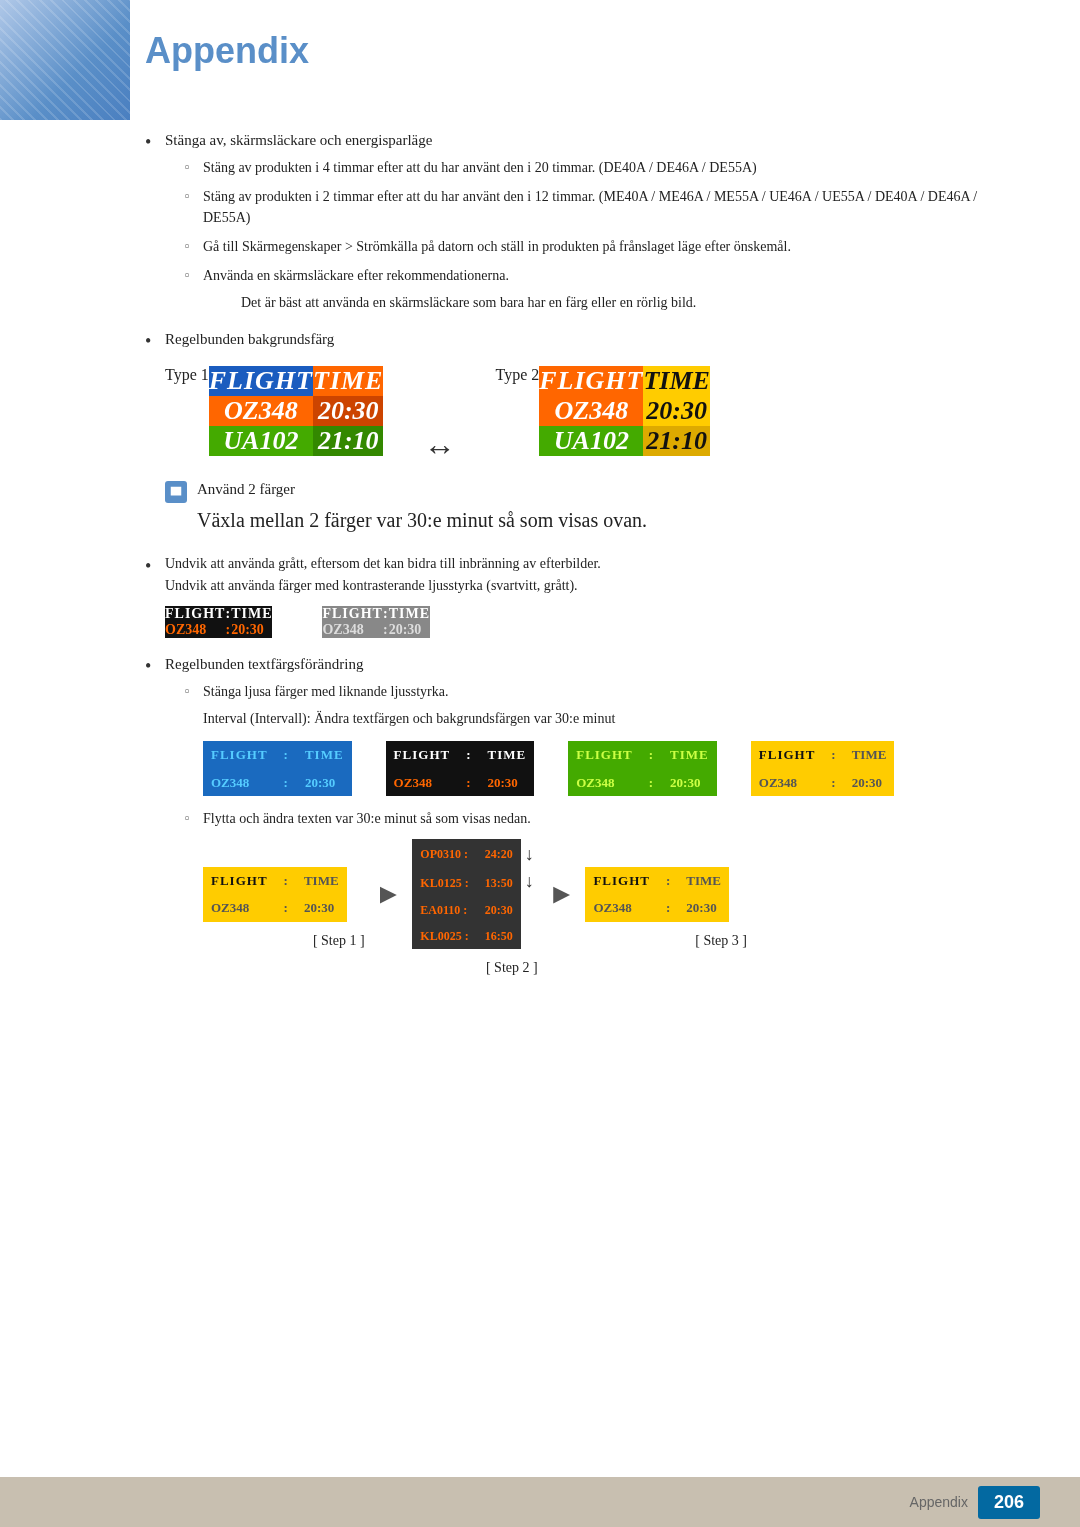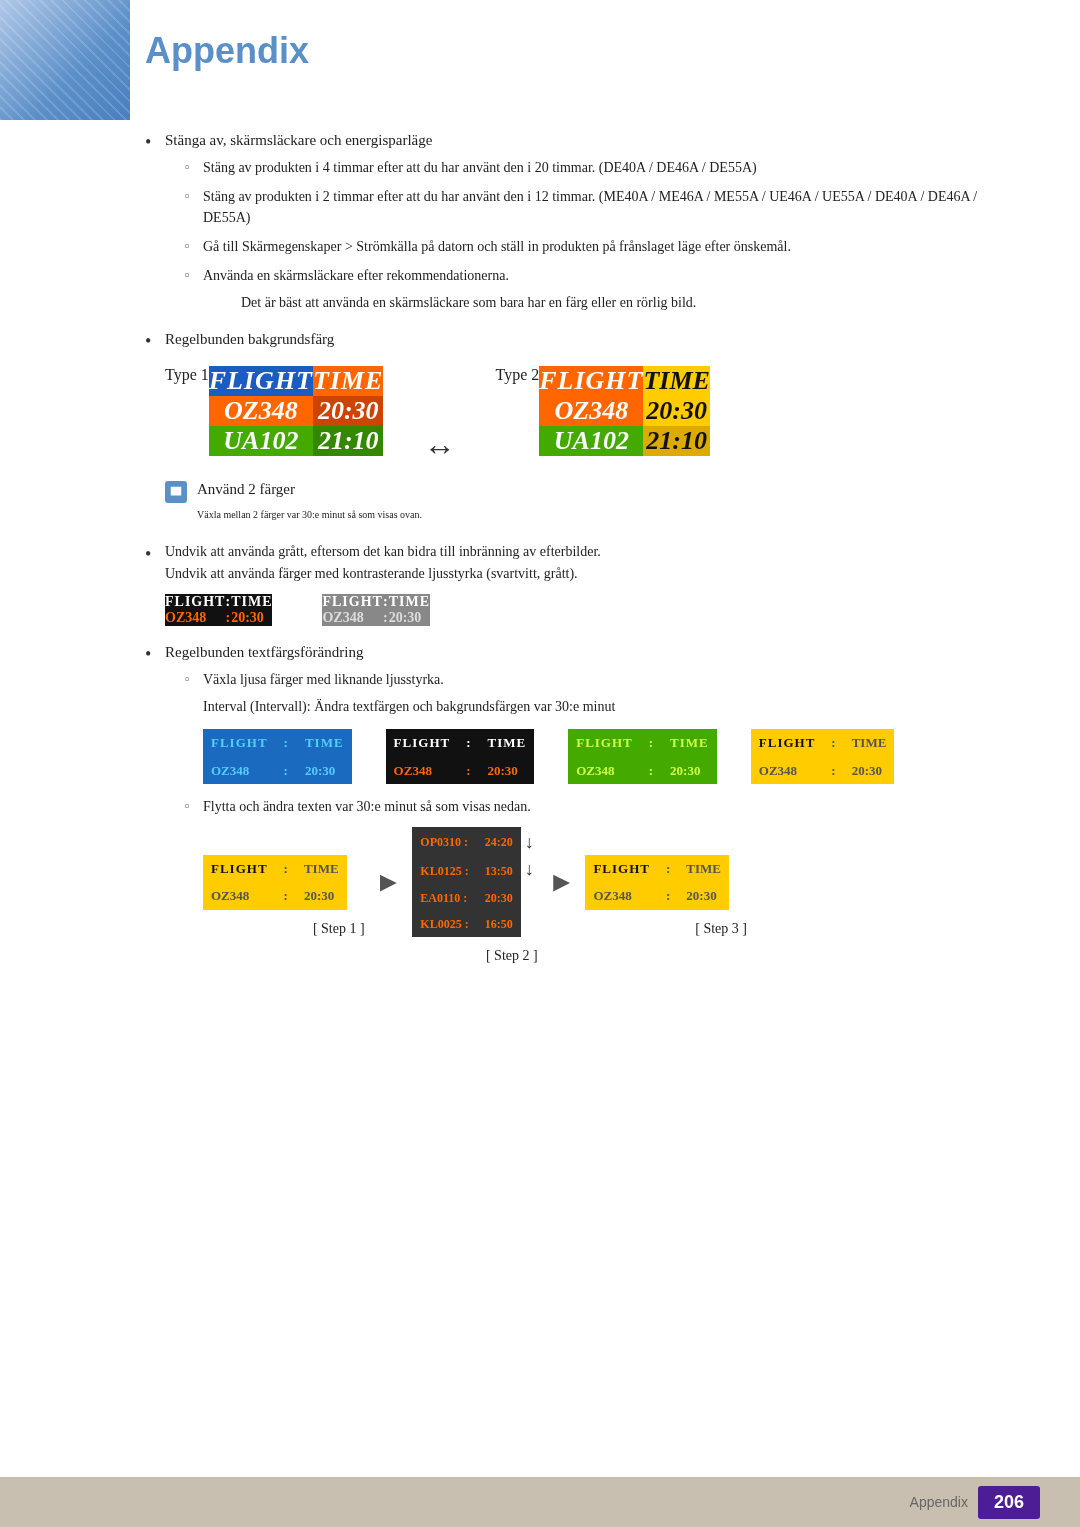--- a/index.html
+++ b/index.html
@@ -345,21 +345,21 @@
       display: flex;
       align-items: center;
       justify-content: flex-end;
       padding-right: 40px;
     }
     .footer-text {
       color: #666;
       font-size: 14px;
     }
     .footer-page {
-      background: #4c1d95;
+      background: #0369a1;
       color: white;
       font-size: 18px;
       font-weight: bold;
       padding: 6px 16px;
       margin-left: 10px;
       border-radius: 3px;
     }
     .two-col-small {
       display: flex;
       align-items: flex-start;
@@ -452,21 +452,21 @@
 
         
         <div class="note-row">
           <div class="note-icon">
             <svg viewBox="0 0 16 16">
                 <path d="M2 2h12v10H2zM6 14h4M8 12v2"></path>
               </svg>
           </div>
           <span>Använd 2 färger</span>
         </div>
-        <div style="padding-left:32px; font-size:10px; margin-bottom:24px;">Växla mellan 2 färger var 30:e minut så som visas ovan.</div>
+        <div style="padding-left:32px; font-size:20px; margin-bottom:24px;">Växla mellan 2 färger var 30:e minut så som visas ovan.</div>
       </li>
 
       <li>
         <div style="font-size:14px; margin: 6px 0;">Undvik att använda grått, eftersom det kan bidra till inbränning av efterbilder.</div>
         <div style="font-size:14px; margin-bottom:12px;">Undvik att använda färger med kontrasterande ljusstyrka (svartvitt, grått).</div>
 
         <div class="two-col-small">
 
           <table class="flight-table-small">
             <tbody>
@@ -497,21 +497,21 @@
             </tr>
           </tbody>
             </table>
         </div>
       </li>
 
       <li>
         <span>Regelbunden textfärgsförändring</span>
         <ul class="sub-list">
           <li>
-            <span>Växla ljusa färger med liknande ljusstyrka.</span>
+            <span>Stänga ljusa färger med liknande ljusstyrka.</span>
             <div style="padding-left:0; margin-top:6px; font-size:14px;">Interval (Intervall): Ändra textfärgen och bakgrundsfärgen var 30:e minut</div>
 
             
             <div style="display:flex; align-items:flex-start; gap:16px; margin:12px 0;">
 
               <table class="flight-small-colored">
                 <tbody>
                     <tr>
                   <td class="fc-blue">FLIGHT</td>
                   <td class="fc-blue"> : </td>

